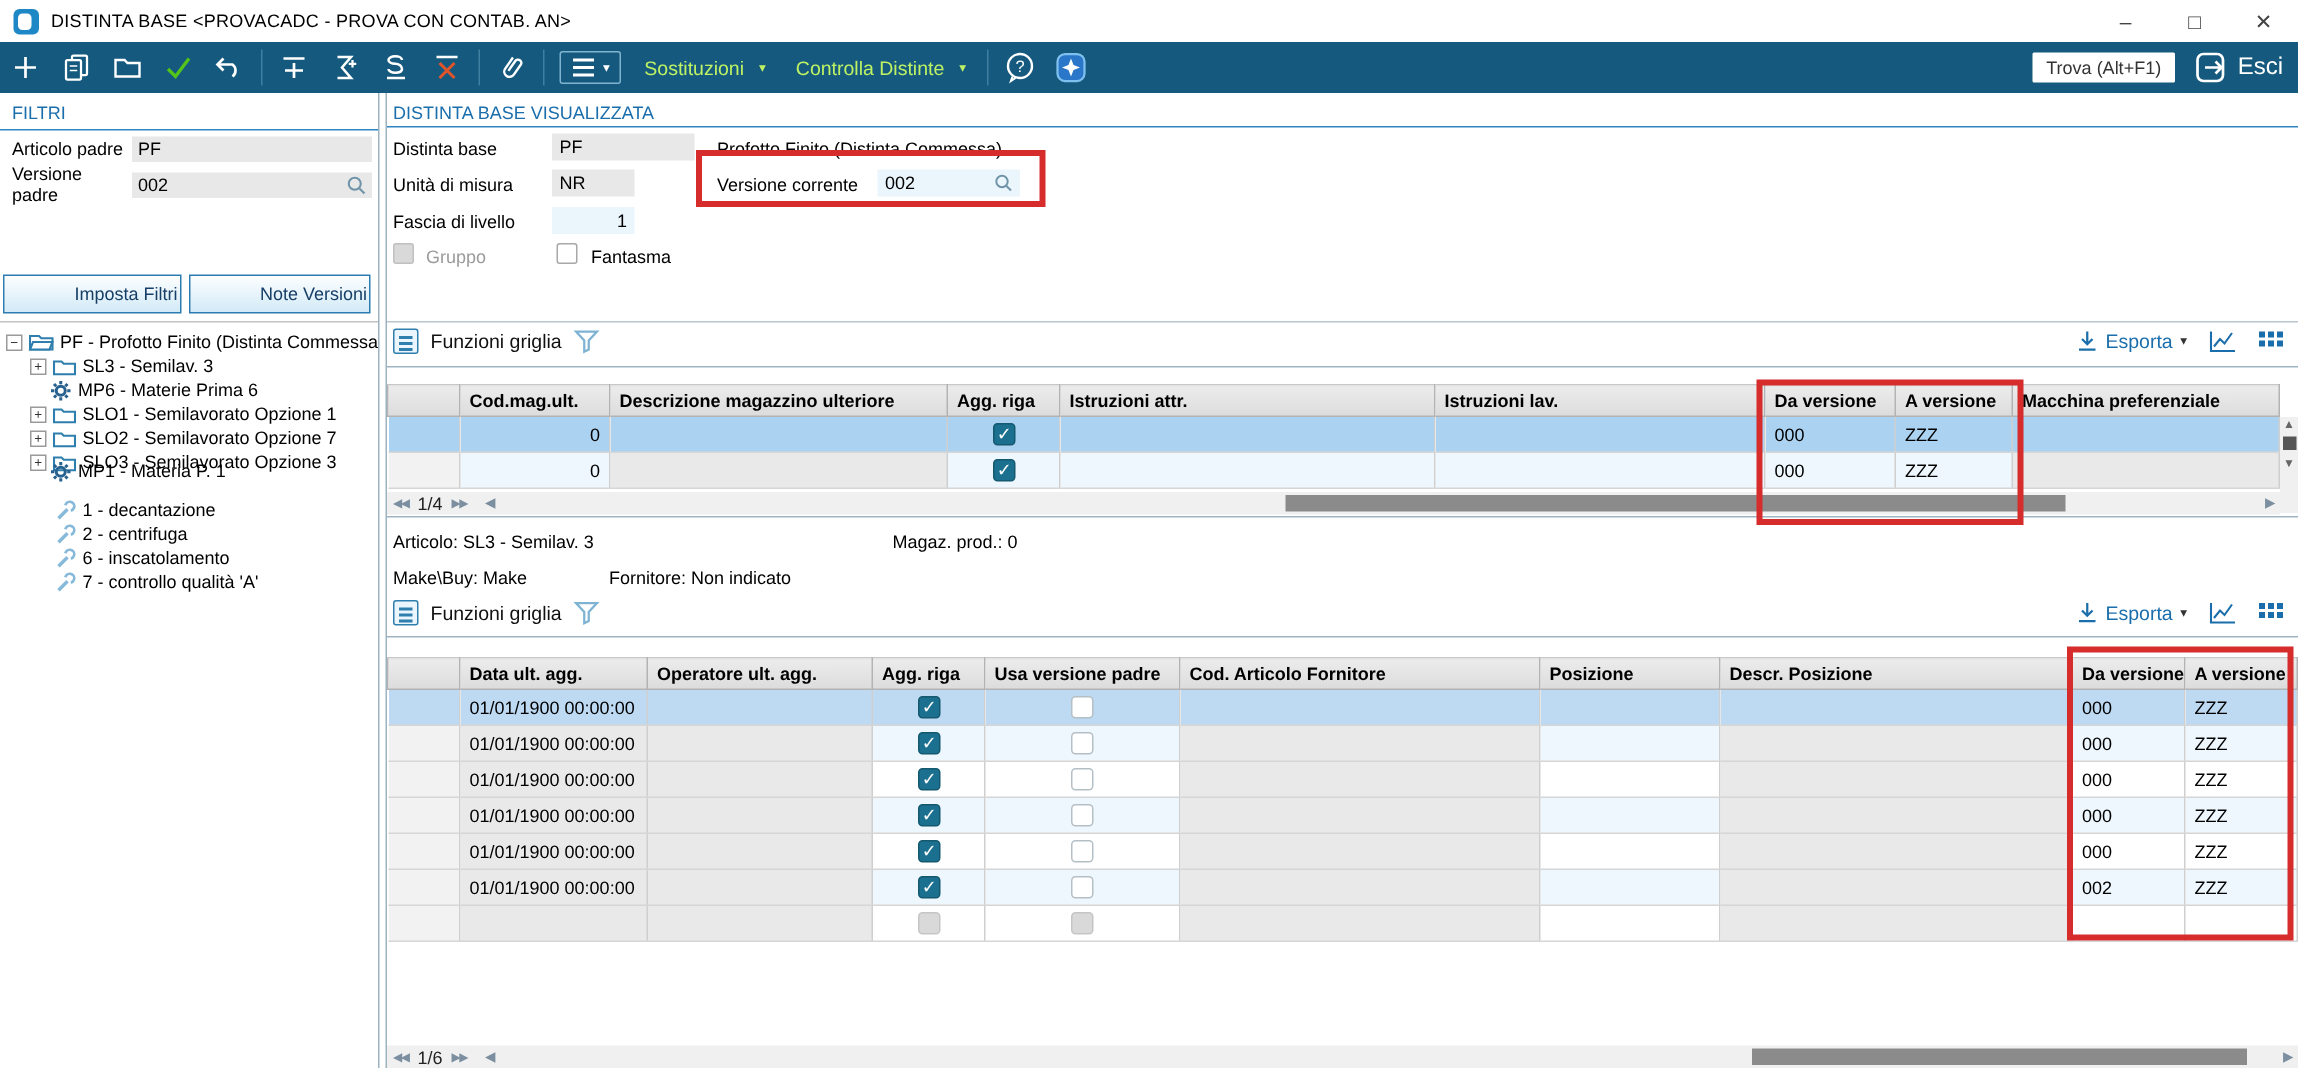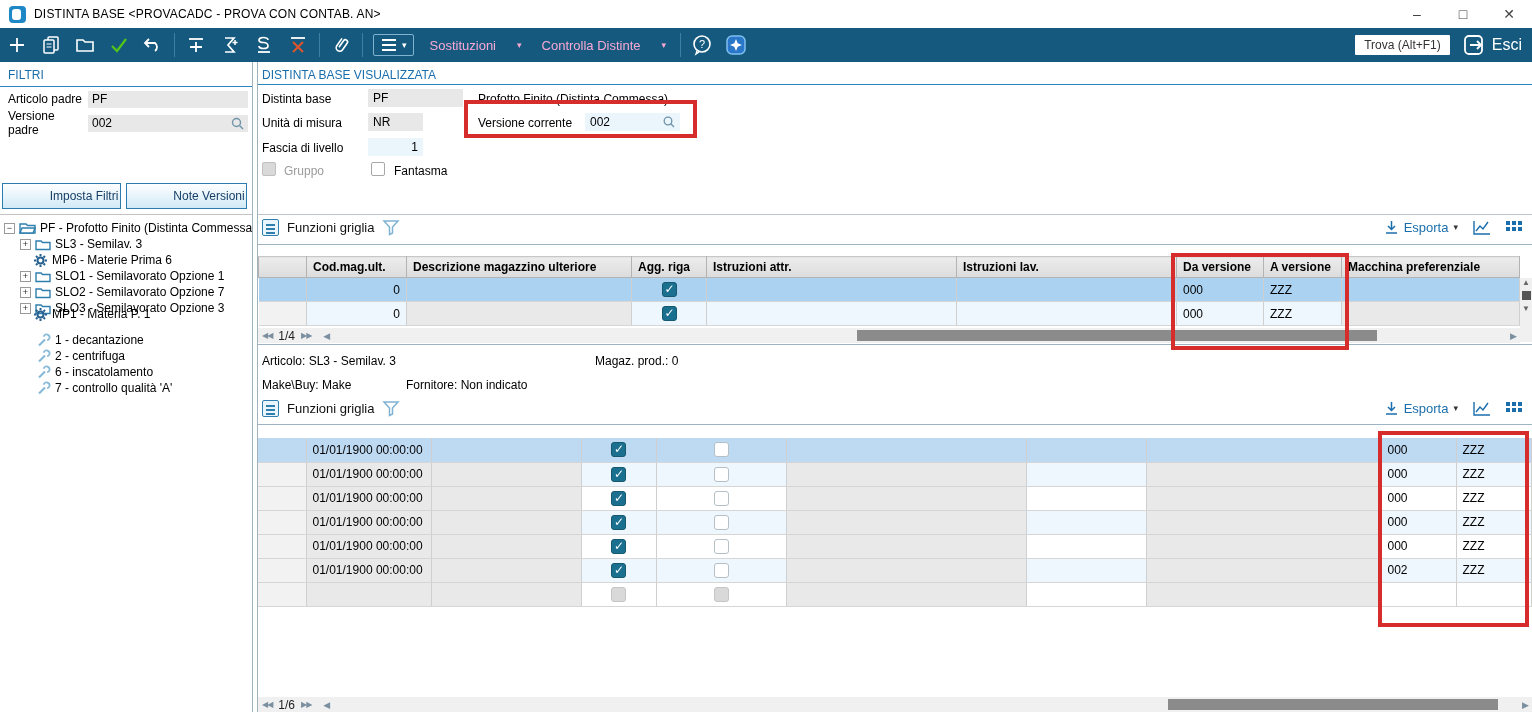--- a/index.html
+++ b/index.html
@@ -10,21 +10,21 @@
   #titlebar{position:absolute;left:0;top:0;width:1532px;height:28px;background:#fff;display:flex;align-items:center;}
   #appicon{width:17px;height:17px;margin:0 8px 0 9px;border-radius:4px;background:#1e88c7;position:relative;}
   #appicon:before{content:"";position:absolute;left:3px;top:3px;width:9px;height:11px;background:#fff;border-radius:3px;}
   #wintitle{font-size:12px;letter-spacing:.2px;}
   .winbtns{margin-left:auto;display:flex;align-items:center;height:100%;}
   .winbtn{width:46px;height:100%;display:flex;align-items:center;justify-content:center;color:#444;font-size:14px;cursor:default;}
   
   #toolbar{position:absolute;left:0;top:28px;width:1532px;height:34px;background:#155a7e;display:flex;align-items:center;color:#fff;}
   .tbtn{height:28px;min-width:30px;display:flex;align-items:center;justify-content:center;margin:0 2px;}
   .tsep{width:1px;height:24px;background:#3e7fa2;margin:0 4px;}
-  .tmenu{color:#f9a8d4;font-size:13px;padding:0 10px;display:flex;align-items:center;gap:21px;}
+  .tmenu{color:#bef264;font-size:13px;padding:0 10px;display:flex;align-items:center;gap:10px;}
   .caret{font-size:9px;line-height:1;}
   #hambox{border:1px solid #7fb3d0;border-radius:2px;padding:2px 6px;display:flex;align-items:center;gap:4px;margin:0 6px;}
   #findbox{margin-left:auto;background:#fff;color:#333;font-size:12px;padding:3px 9px;border-radius:1px;}
   #exitgrp{display:flex;align-items:center;gap:6px;padding:0 10px 0 12px;font-size:16px;}
   
   #leftpanel{position:absolute;left:0;top:62px;width:252px;height:518px;background:#fff;}
   #vsep{position:absolute;left:252px;top:62px;width:6px;height:650px;border-left:1px solid #9db4c0;border-right:1px solid #9db4c0;background:#fff;}
   .sechead{color:#1b6eac;font-size:12px;padding:6px 8px 4px 8px;}
   .sechead-line{height:1px;background:#2e85c0;margin:0;}
   .frow{position:absolute;left:0;height:18px;display:flex;align-items:center;width:100%;}
@@ -551,20 +551,32 @@
         <col style="width:150px">
         <col style="width:75px">
         <col style="width:130px">
         <col style="width:240px">
         <col style="width:120px">
         <col style="width:235px">
         <col style="width:75px">
         <col>
       </colgroup>
     <tbody>
+        <tr>
+      <th></th>
+      <th>Data ult. agg.</th>
+      <th>Operatore ult. agg.</th>
+      <th>Agg. riga</th>
+      <th>Usa versione padre</th>
+      <th>Cod. Articolo Fornitore</th>
+      <th>Posizione</th>
+      <th>Descr. Posizione</th>
+      <th>Da versione</th>
+      <th>A versione</th>
+    </tr>
     <tr class="sel2">
       <td></td>
       <td>01/01/1900 00:00:00</td>
       <td></td>
       <td class="center"><span class="cb on"></span></td>
       <td class="center"><span class="cb off"></span></td>
       <td></td>
       <td></td>
       <td></td>
       <td>000</td>

